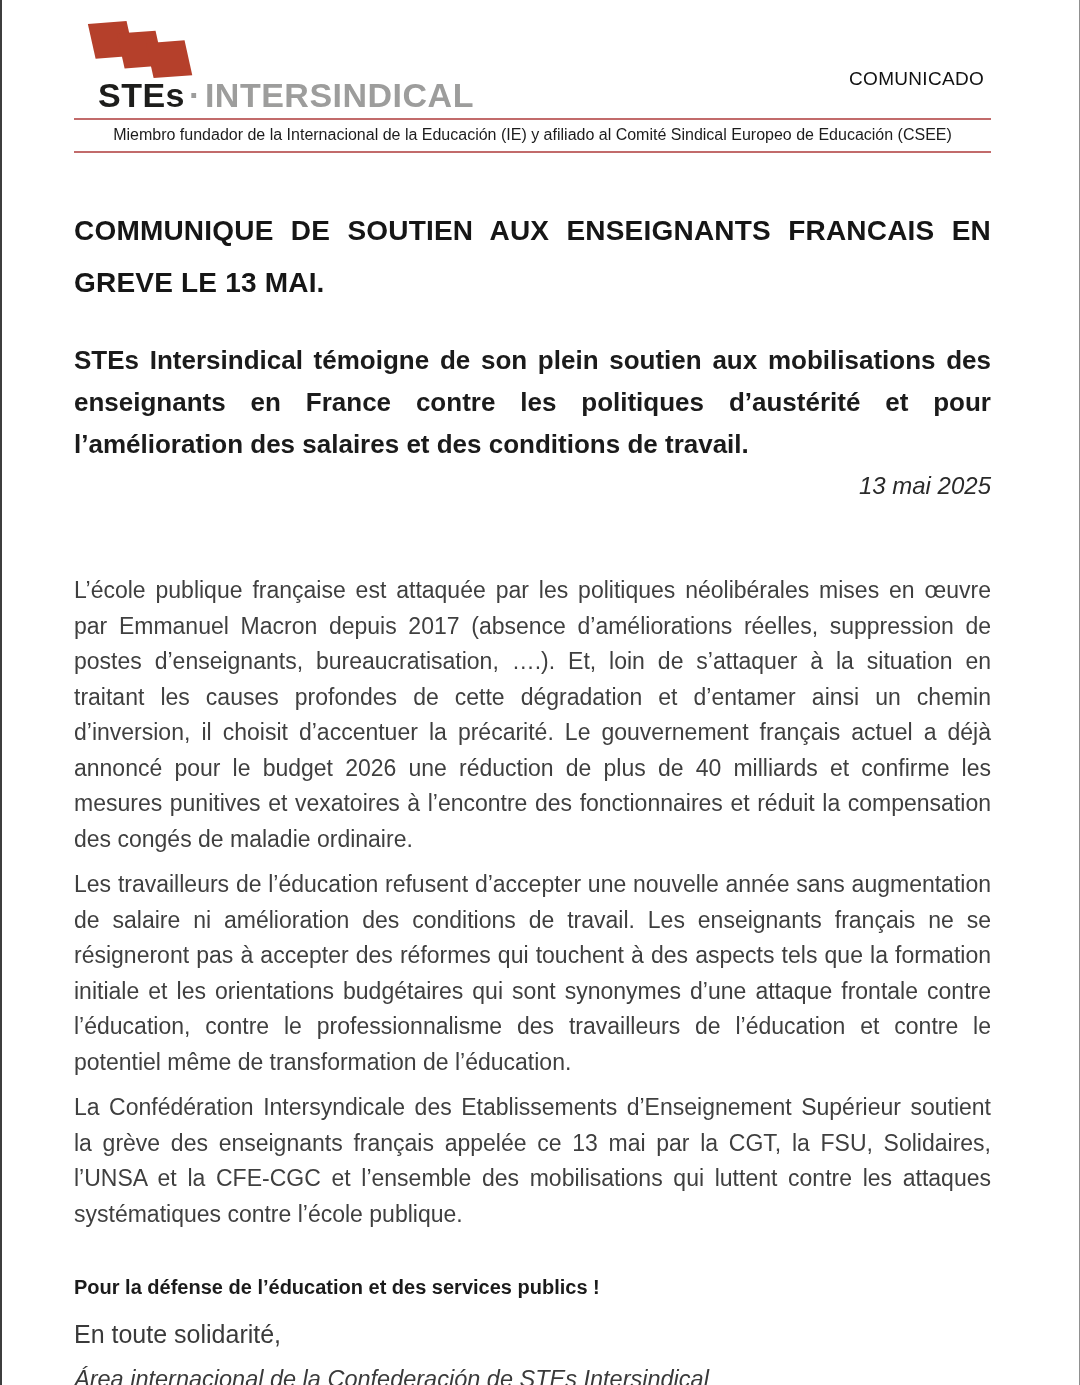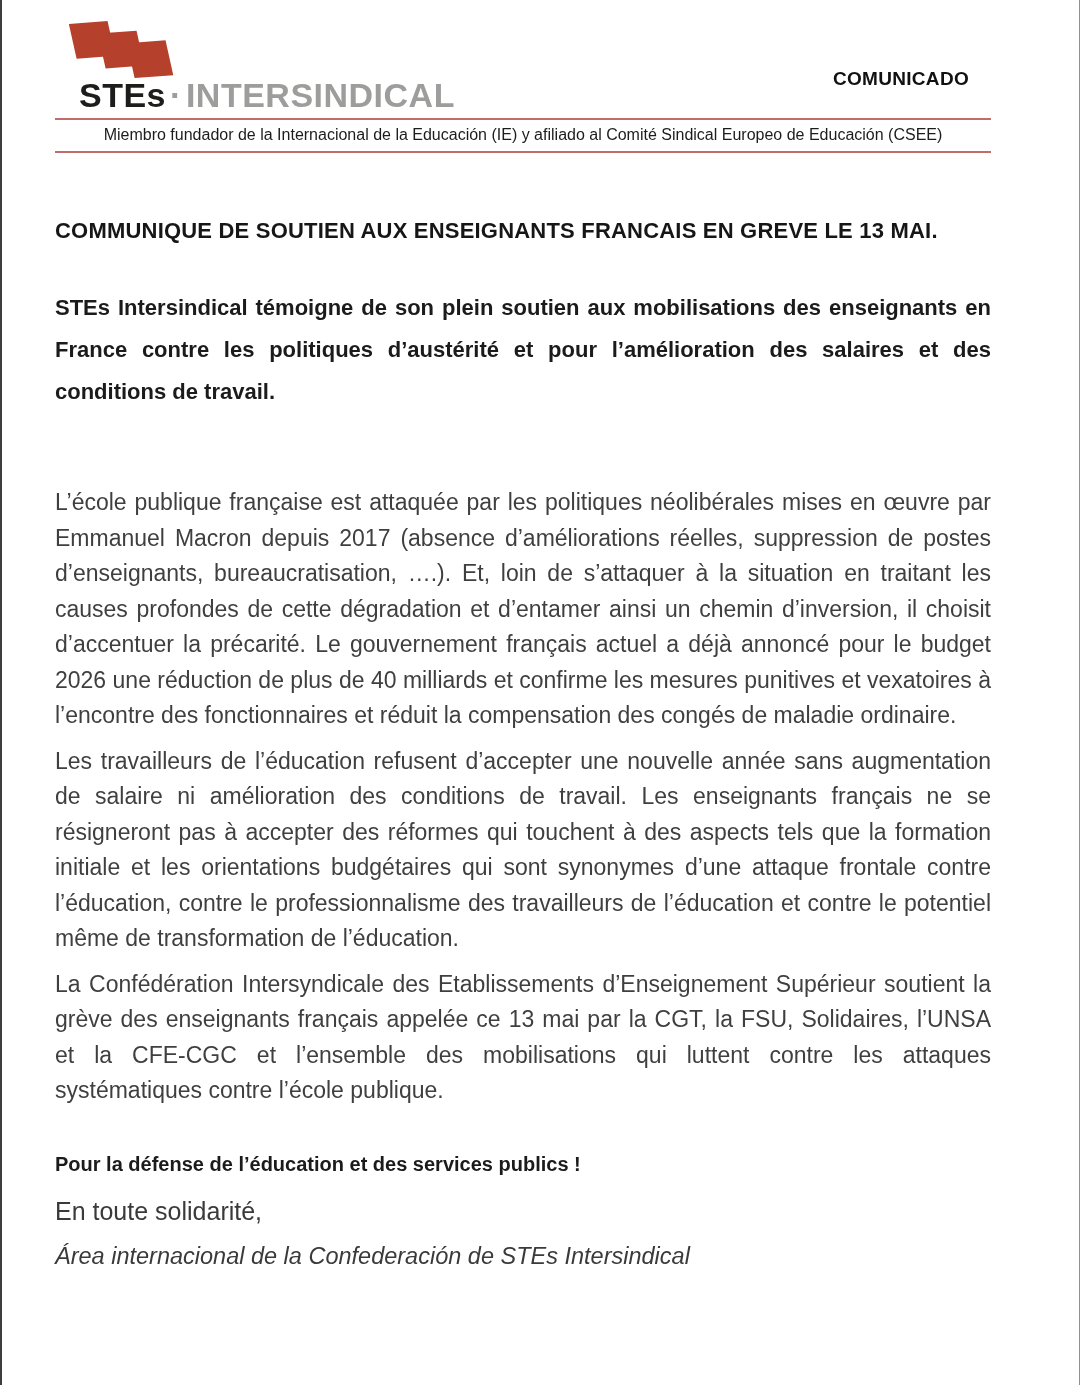--- a/index.html
+++ b/index.html
@@ -4,21 +4,21 @@
 <style>
   html, body { margin: 0; padding: 0; background: #ffffff; }
   .page {
     position: relative;
     width: 1080px;
     height: 1385px;
     box-sizing: border-box;
     background: #ffffff;
     border-left: 2px solid #3d3d3d;
     border-right: 1px solid #909090;
-    padding: 0 88px 0 53px;
+    padding: 0 88px 0 72px;
     overflow: hidden;
     font-family: "Liberation Sans", sans-serif;
     color: #3f3f3f;
   }
   
   .logo-row {
     position: relative;
     margin-top: 20px;
     height: 98px;
   }
@@ -26,45 +26,45 @@
   .flag-svg { position: absolute; left: 10px; top: 0; width: 116px; height: 62px; }
   .logo-text {
     position: absolute; left: 24px; top: 56px;
     font-size: 34px; font-weight: 700; letter-spacing: 0.5px;
     white-space: nowrap;
   }
   .brand-primary { color: var(--brand_black, #1d1d1b); }
   .brand-dot { color: var(--brand_gray, #9d9d9c); font-weight: 700; padding: 0 4px; }
   .brand-secondary { color: var(--brand_gray, #9d9d9c); }
   .comunicado {
-    position: absolute; right: 22px; top: 48px;
-    font-size: 19px; font-weight: 700; color: #111111;
+    position: absolute; right: 7px; top: 48px;
+    font-size: 19px; font-weight: 400; color: #111111;
     letter-spacing: 0.3px;
   }
   .membership {
     border-top: 2px solid var(--rule_red, #c26b6b);
     border-bottom: 2px solid var(--rule_red, #c26b6b);
     text-align: center;
     padding: 6px 0 7px 0;
     font-size: 16px;
     color: #1c1c1c;
   }
   
   .doc-title {
     margin: 52px 0 0 0;
-    font-size: 22px;
+    font-size: 28px;
     line-height: 52px;
     font-weight: 700;
     color: #161616;
     text-align: justify;
     letter-spacing: 0.2px;
   }
   .lead {
     margin: 30px 0 0 0;
-    font-size: 22px;
+    font-size: 26px;
     line-height: 42px;
     font-weight: 700;
     color: #1b1b1b;
     text-align: justify;
   }
   .date-line {
     margin: 6px 0 0 0;
     text-align: right;
     font-style: italic;
     font-size: 24px;
@@ -124,20 +124,21 @@
     <div class="membership">
       <span>Miembro fundador de la Internacional de la Educación (IE) y afiliado al Comité Sindical Europeo de Educación (CSEE)</span>
     </div>
   </header>
 
   <main>
     <h1 class="doc-title">COMMUNIQUE DE SOUTIEN AUX ENSEIGNANTS FRANCAIS EN GREVE LE 13 MAI.</h1>
 
     <p class="lead">STEs Intersindical témoigne de son plein soutien aux mobilisations des enseignants en France contre les politiques d’austérité et pour l’amélioration des salaires et des conditions de travail.</p>
 
+    <p class="date-line">13 mai 2025</p>
 
     <p class="body-para first">L’école publique française est attaquée par les politiques néolibérales mises en œuvre par Emmanuel Macron depuis 2017 (absence d’améliorations réelles, suppression de postes d’enseignants, bureaucratisation, ….). Et, loin de s’attaquer à la situation en traitant les causes profondes de cette dégradation et d’entamer ainsi un chemin d’inversion, il choisit d’accentuer la précarité. Le gouvernement français actuel a déjà annoncé pour le budget 2026 une réduction de plus de 40 milliards et confirme les mesures punitives et vexatoires à l’encontre des fonctionnaires et réduit la compensation des congés de maladie ordinaire.</p>
     <p class="body-para">Les travailleurs de l’éducation refusent d’accepter une nouvelle année sans augmentation de salaire ni amélioration des conditions de travail. Les enseignants français ne se résigneront pas à accepter des réformes qui touchent à des aspects tels que la formation initiale et les orientations budgétaires qui sont synonymes d’une attaque frontale contre l’éducation, contre le professionnalisme des travailleurs de l’éducation et contre le potentiel même de transformation de l’éducation.</p>
     <p class="body-para">La Confédération Intersyndicale des Etablissements d’Enseignement Supérieur soutient la grève des enseignants français appelée ce 13 mai par la CGT, la FSU, Solidaires, l’UNSA et la CFE-CGC et l’ensemble des mobilisations qui luttent contre les attaques systématiques contre l’école publique.</p>
 
     <p class="slogan">Pour la défense de l’éducation et des services publics !</p>
     <p class="salutation">En toute solidarité,</p>
     <p class="signature">Área internacional de la Confederación de STEs Intersindical</p>
   </main>
 

